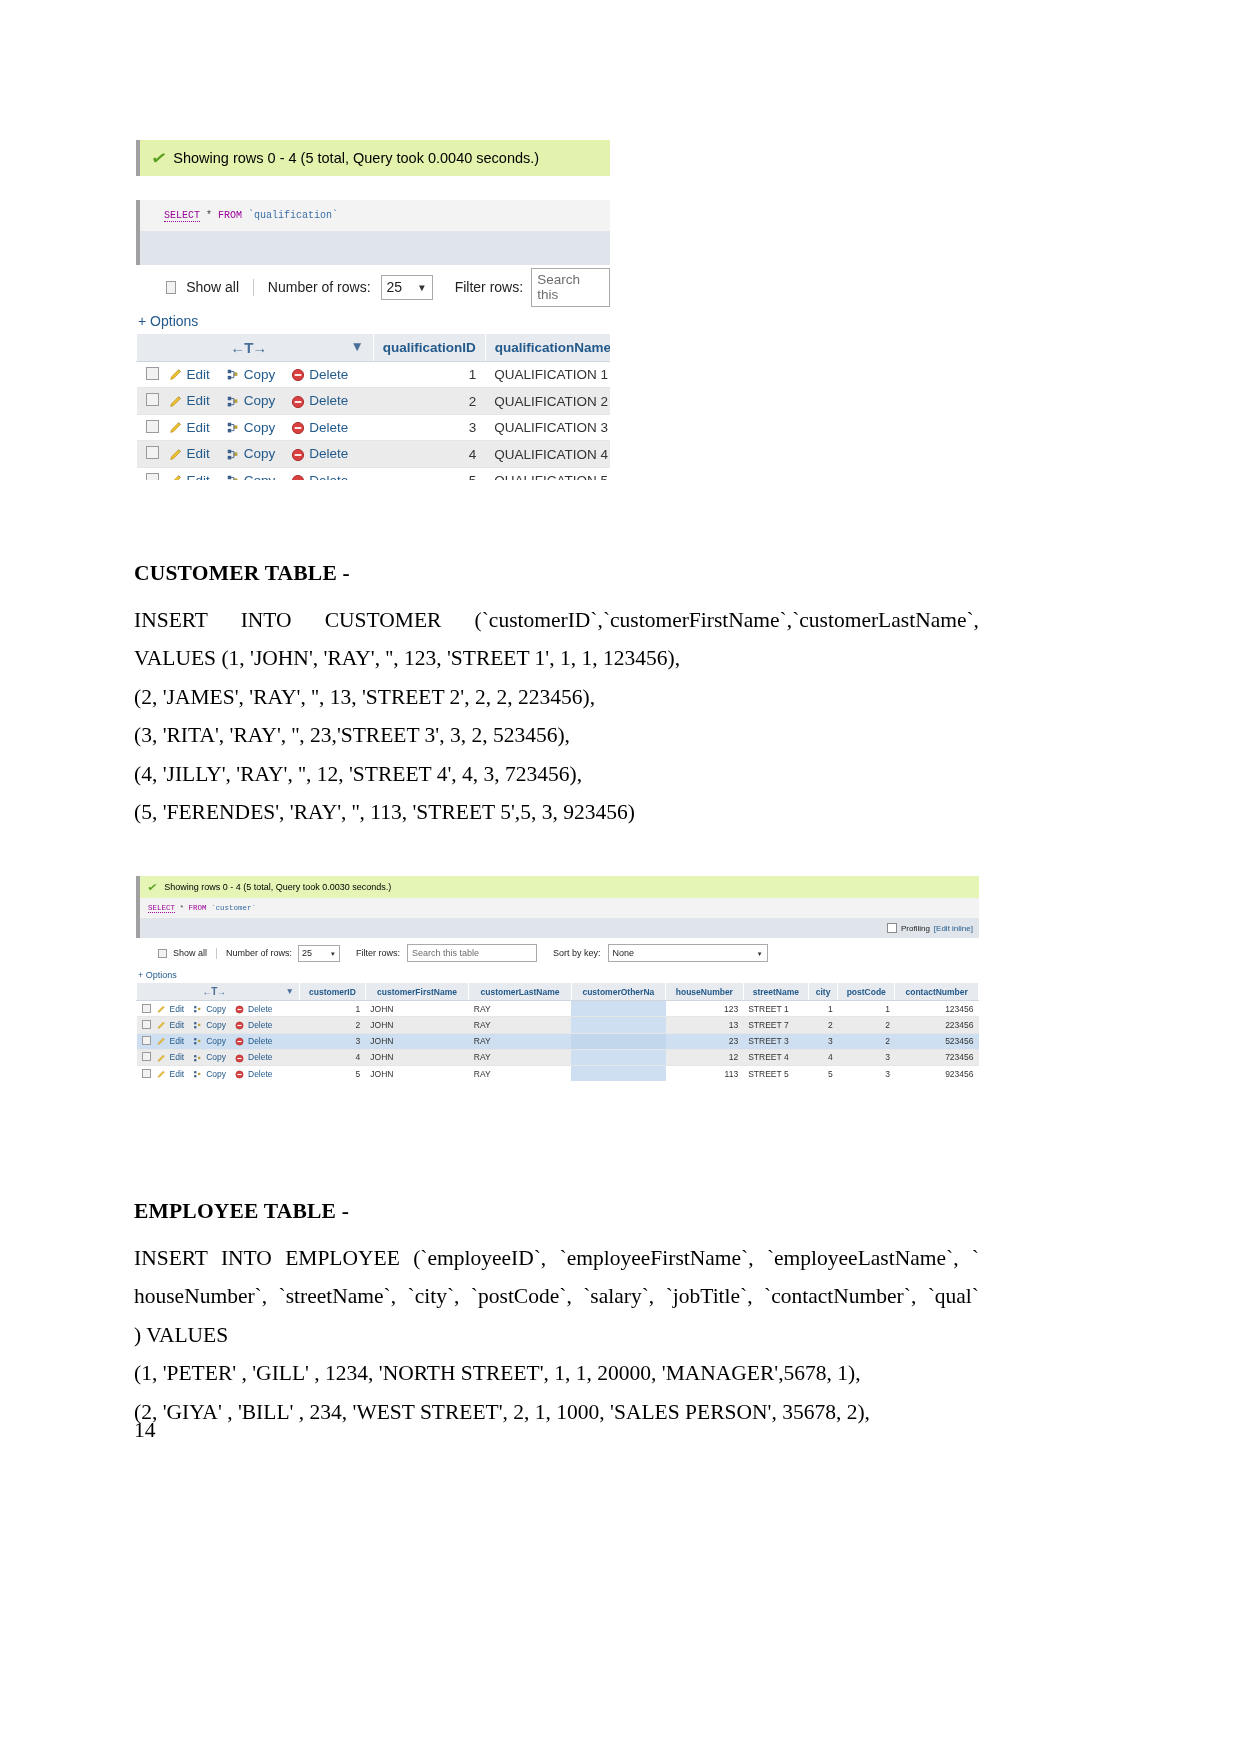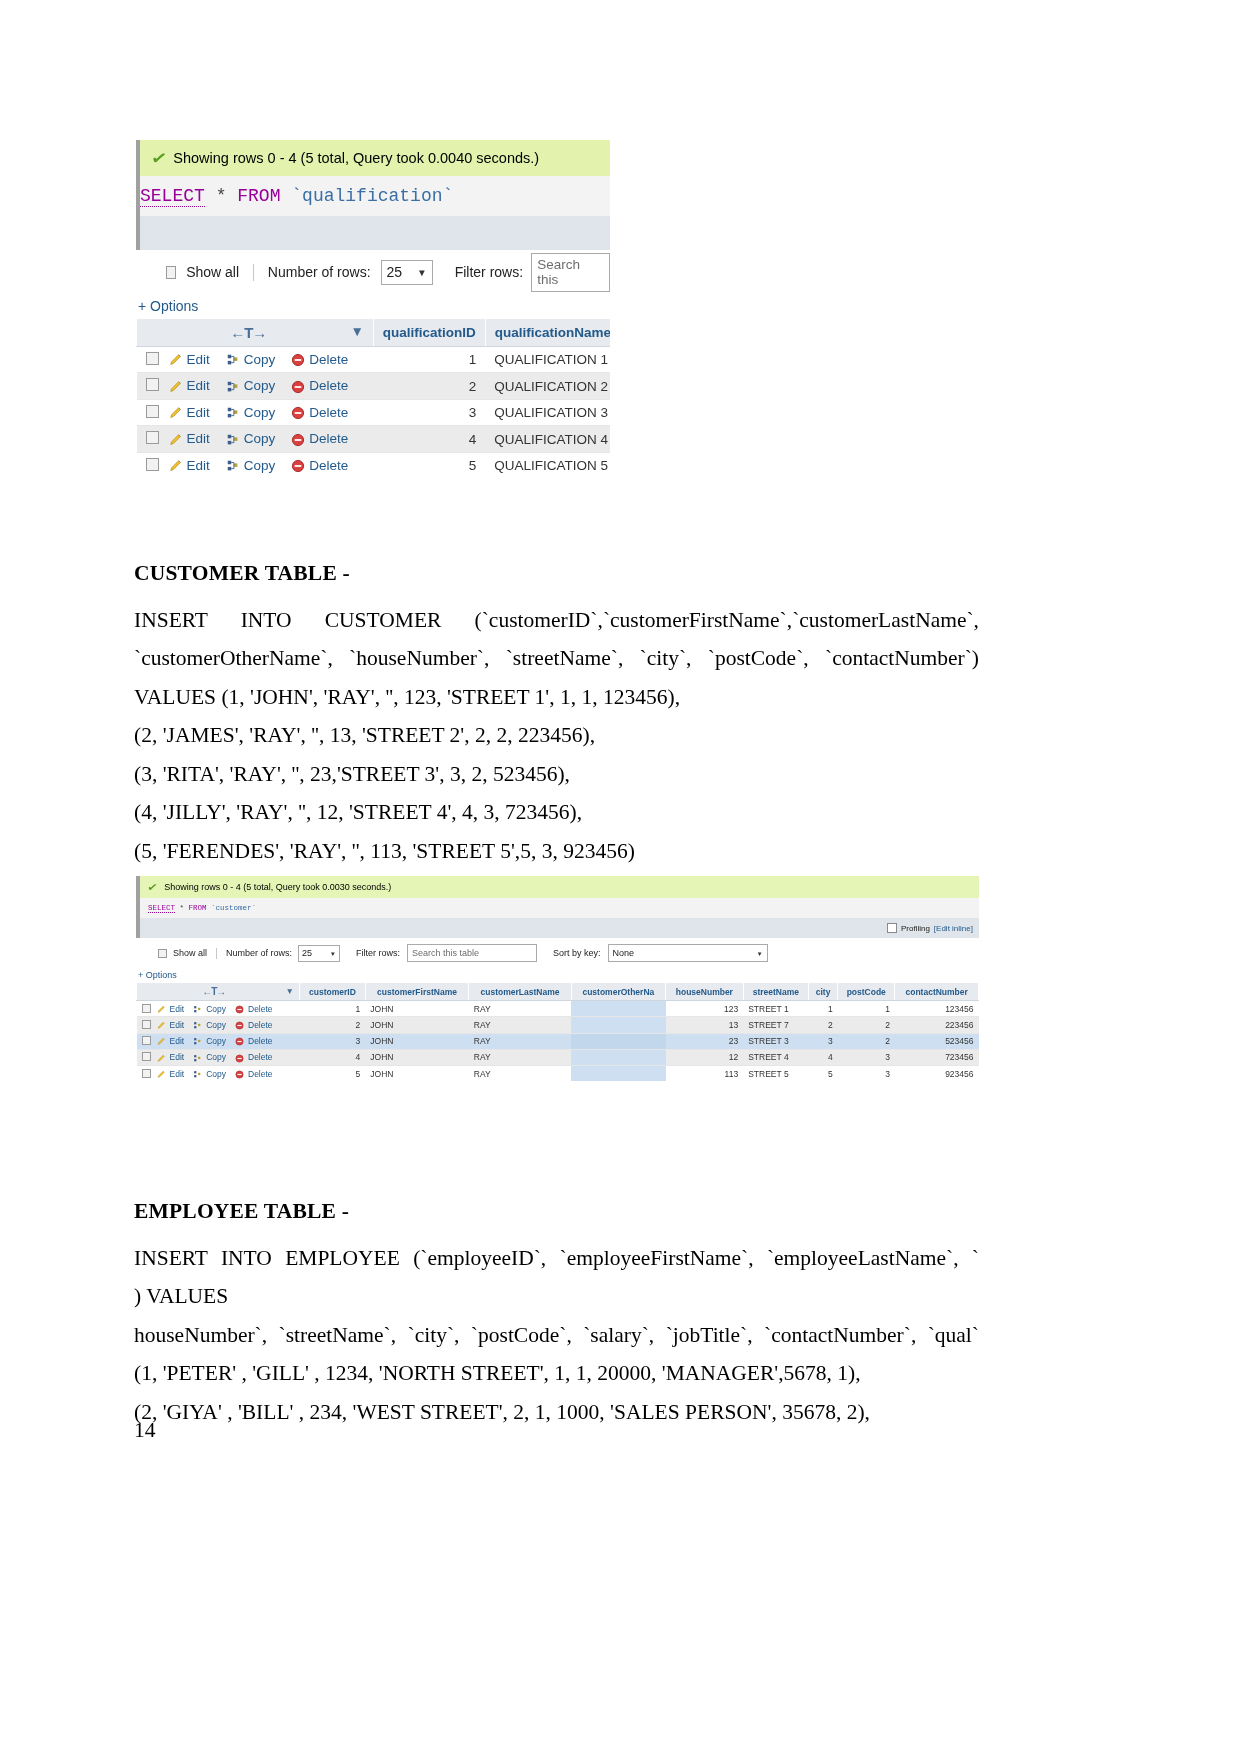--- a/index.html
+++ b/index.html
@@ -116,22 +116,23 @@
   .pma-2 .check-icon { font-size: 11px; }
 
   
   .pma-sql {
     background: #f3f3f3;
     border-left: 4px solid #a0a0a0;
     font-family: "Liberation Mono", monospace;
     color: #444;
   }
   .pma-1 .pma-sql {
-    padding: 10px 0 10px 0;
-    font-size: 18px;
+    padding: 10px 0 10px 24px;
+    font-size: 10px;
+    margin-top: 24px;
   }
   .pma-2 .pma-sql {
     padding: 6px 0 6px 8px;
     font-size: 7.5px;
   }
   .kw-select {
     color: #990099;
     border-bottom: 1px dotted #990099;
   }
   .kw-from { color: #990099; }
@@ -492,21 +493,20 @@
           <td class="num">5</td>
           <td class="txt">QUALIFICATION 5</td>
         </tr>
       </tbody>
     </table>
   </div>
 
   <div class="doc-body">
     <div class="sec-heading">CUSTOMER TABLE -</div>
     <div class="sql-line sql-just">INSERT INTO CUSTOMER (`customerID`,`customerFirstName`,`customerLastName`,</div>
-    <div class="sql-line sql-just">`customerOtherName`, `houseNumber`, `streetName`, `city`, `postCode`, `contactNumber`)</div>
     <div class="sql-line">VALUES (1, 'JOHN', 'RAY', '', 123, 'STREET 1', 1, 1, 123456),</div>
     <div class="sql-line">(2, 'JAMES', 'RAY', '', 13, 'STREET 2', 2, 2, 223456),</div>
     <div class="sql-line">(3, 'RITA', 'RAY', '', 23,'STREET 3', 3, 2, 523456),</div>
     <div class="sql-line">(4, 'JILLY', 'RAY', '', 12, 'STREET 4', 4, 3, 723456),</div>
     <div class="sql-line">(5, 'FERENDES', 'RAY', '', 113, 'STREET 5',5, 3, 923456)</div>
   </div>
 
   <div class="pma pma-2">
 
     <div class="pma-success">
@@ -706,21 +706,21 @@
           <td class="num">3</td>
           <td class="num">923456</td>
         </tr>
       </tbody>
     </table>
   </div>
 
   <div class="doc-body-2">
     <div class="sec-heading">EMPLOYEE TABLE -</div>
     <div class="sql-line sql-just">INSERT INTO EMPLOYEE (`employeeID`, `employeeFirstName`, `employeeLastName`, `</div>
+    <div class="sql-line sql-just">houseNumber`, `streetName`, `city`, `postCode`, `salary`, `jobTitle`, `contactNumber`, `qual`</div>
     <div class="sql-line">) VALUES</div>
-    <div class="sql-line sql-just">houseNumber`, `streetName`, `city`, `postCode`, `salary`, `jobTitle`, `contactNumber`, `qual`</div>
     <div class="sql-line">(1, 'PETER' , 'GILL' , 1234, 'NORTH STREET', 1, 1, 20000, 'MANAGER',5678, 1),</div>
     <div class="sql-line">(2, 'GIYA' , 'BILL' , 234, 'WEST STREET', 2, 1, 1000, 'SALES PERSON', 35678, 2),</div>
   </div>
 
   <div class="page-number">14</div>
 
 </div>
 
 </body></html>

